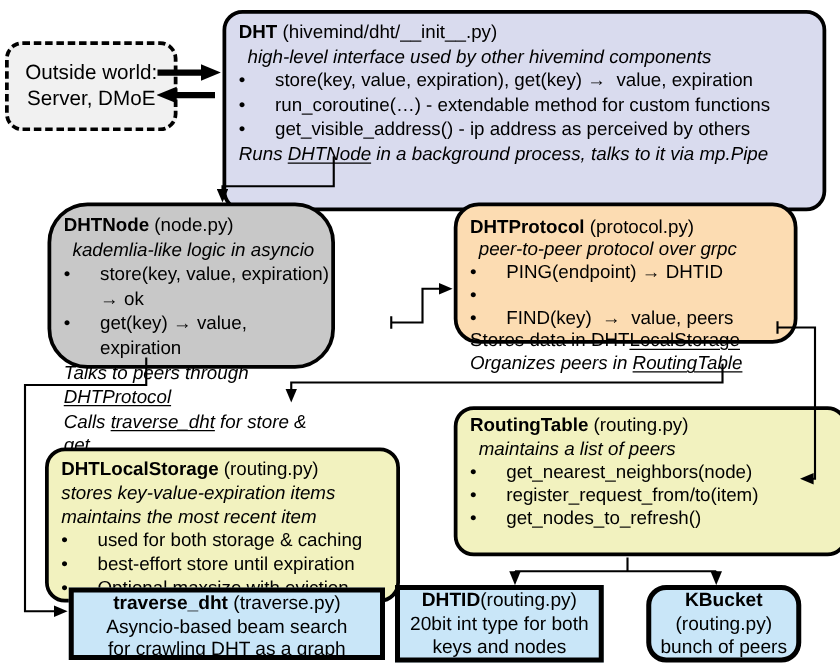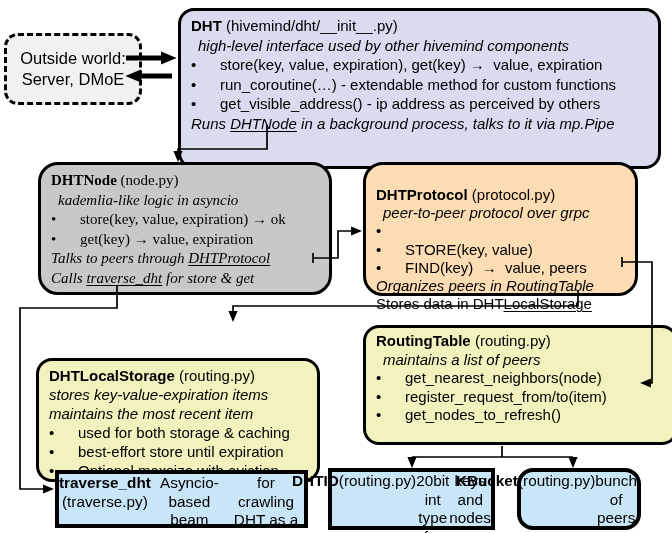--- a/index.html
+++ b/index.html
@@ -21,37 +21,37 @@
   .bullet{display:flex;}
   .bullet .dot{width:29px;flex:none;}
   .bullet .btxt{flex:1;}
 
   
   .outside{left:4px;top:33px;width:138px;height:72px;border-style:dashed;border-radius:14px;
            background:var(--outside-fill,#f1f1f1);display:flex;align-items:center;justify-content:center;}
   .outside .line{padding:0;text-align:center;font-size:16.5px;line-height:21px;}
   .dht{left:178px;top:8px;width:483px;height:161px;background:var(--dht-fill,#d9dbee);padding-top:5px;}
   .dht .line{line-height:19.6px;}
-  .dhtnode{left:38px;top:162px;width:294px;height:133px;border-radius:20px;
-           background:var(--node-fill,#c8c8c8);padding-top:6px;font-family:Liberation Serif, serif;}
+  .dhtnode{left:38px;top:162px;width:230px;height:133px;border-radius:32px;
+           background:var(--node-fill,#c8c8c8);padding-top:6px;}
   .dhtnode .line{line-height:19.6px;}
-  .dhtprotocol{left:363px;top:162px;width:275px;height:134px;border-radius:20px;
-           background:var(--protocol-fill,#fcdcb2);padding-top:21px;}
+  .dhtprotocol{left:363px;top:162px;width:275px;height:113px;border-radius:20px;
+           background:var(--protocol-fill,#fcdcb2);padding-top:8px;}
   .dhtprotocol .line{line-height:18.2px;}
   .localstorage{left:36px;top:322px;width:284px;height:124px;
            background:var(--storage-fill,#f2f2bf);padding-top:5px;margin-top:36px;}
   .localstorage .line{line-height:19px;}
   .routingtable{left:363px;top:325px;width:315px;height:120px;
            background:var(--storage-fill,#f2f2bf);padding-top:4px;}
   .routingtable .line{line-height:18.6px;}
   .leaf{border-radius:0;border-width:4px;background:var(--leaf-fill,#c9e6f8);
-        display:flex;justify-content:flex-end;}
+        display:flex;flex-direction:column;justify-content:space-between;}
   .leaf .line{padding:0;text-align:center;font-size:15.3px;line-height:18.6px;}
   .traverse{left:55px;top:470px;width:253px;height:58px;}
-  .dhtid{left:328px;top:468px;width:167px;height:62px;}
+  .dhtid{left:316px;top:468px;width:167px;height:62px;}
   .kbucket{left:517px;top:468px;width:124px;height:62px;border-radius:16px;}
 </style>
 </head>
 <body>
 
 <div class="canvas">
 
   <svg class="overlay" viewBox="0 0 672 533" xmlns="http://www.w3.org/2000/svg">
     <defs>
       <marker id="arr" markerUnits="userSpaceOnUse" viewBox="0 0 12 10" markerWidth="11" markerHeight="9.5" refX="1" refY="5" orient="auto">
@@ -103,25 +103,25 @@
     <div class="line i sub">kademlia-like logic in asyncio</div>
     <div class="line bullet"><span class="dot">•</span><span class="btxt">store(key, value, expiration) → ok</span></div>
     <div class="line bullet"><span class="dot">•</span><span class="btxt">get(key) → value, expiration</span></div>
     <div class="line i"><span>Talks to peers through </span><span class="u">DHTProtocol</span></div>
     <div class="line i"><span>Calls </span><span class="u">traverse_dht</span><span> for store &amp; get</span></div>
   </div>
 
   <div class="box dhtprotocol">
     <div class="line"><span class="b">DHTProtocol</span><span> (protocol.py)</span></div>
     <div class="line i sub">peer-to-peer protocol over grpc</div>
+    <div class="line bullet"><span class="dot">•</span><span class="btxt">PING(endpoint) → DHTID</span></div>
     <div class="line bullet"><span class="dot">•</span></div>
-    <div class="line bullet"><span class="dot">•</span><span class="btxt">STORE(key, value)</span></div>
     <div class="line bullet"><span class="dot">•</span><span class="btxt">FIND(key)  →  value, peers</span></div>
+    <div class="line"><span>Stores data in DHT</span><span class="u">LocalStorage</span></div>
     <div class="line i"><span>Organizes peers in </span><span class="u">RoutingTable</span></div>
-    <div class="line"><span>Stores data in DHT</span><span class="u">LocalStorage</span></div>
   </div>
 
   <div class="box localstorage">
     <div class="line"><span class="b">DHTLocalStorage</span><span> (routing.py)</span></div>
     <div class="line i">stores key-value-expiration items</div>
     <div class="line i">maintains the most recent item</div>
     <div class="line bullet"><span class="dot">•</span><span class="btxt">used for both storage &amp; caching</span></div>
     <div class="line bullet"><span class="dot">•</span><span class="btxt">best-effort store until expiration</span></div>
     <div class="line bullet"><span class="dot">•</span><span class="btxt">Optional maxsize with eviction</span></div>
   </div>

